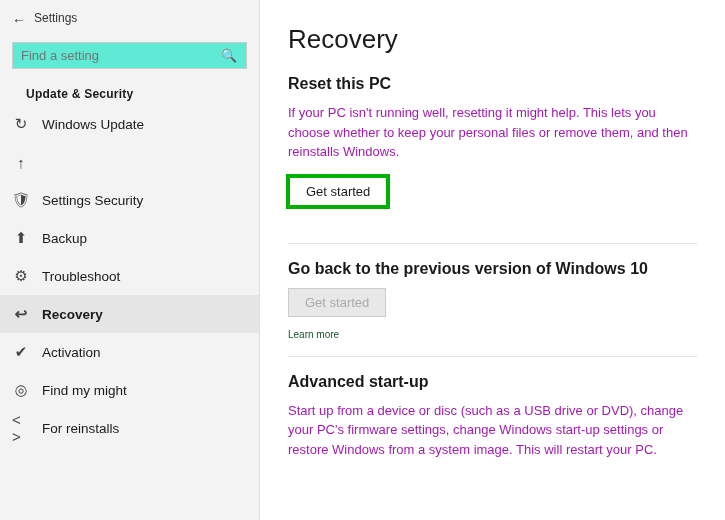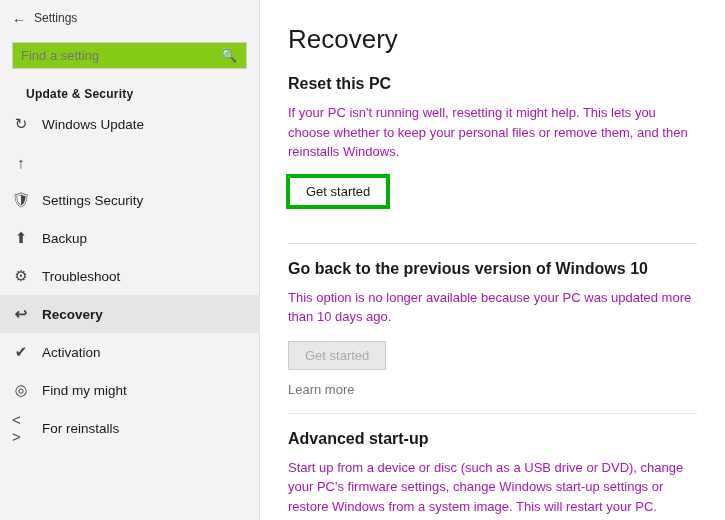--- a/index.html
+++ b/index.html
@@ -41,21 +41,21 @@
       font-size: 12px;
       color: #333;
       font-weight: 400;
     }
 
     .search-box {
       margin: 6px 12px 10px 12px;
       display: flex;
       align-items: center;
       border: 1px solid #ccc;
-      background: #84cc16;
+      background: #5eead4;
       padding: 5px 8px;
       gap: 6px;
     }
 
     .search-box input {
       border: none;
       outline: none;
       font-size: 13px;
       flex: 1;
       background: transparent;
@@ -156,22 +156,22 @@
       margin-bottom: 12px;
     }
 
     .divider {
       border: none;
       border-top: 1px solid #e0e0e0;
       margin: 16px 0;
     }
 
     .learn-more {
-      color: #737373;
-      font-size: 13px;
+      color: #14532d;
+      font-size: 10px;
       cursor: pointer;
       text-decoration: none;
       display: block;
       margin-bottom: 16px;
     }
   </style>
 </head>
 <body>
 
 <div class="sidebar">
@@ -233,21 +233,20 @@
 
   
   <div class="section-title">Reset this PC</div>
   <div class="section-desc">If your PC isn't running well, resetting it might help. This lets you choose whether to keep your personal files or remove them, and then reinstalls Windows.</div>
   <button class="btn-primary">Get started</button>
 
   <hr class="divider">
 
   
   <div class="section-title">Go back to the previous version of Windows 10</div>
-  <div class="section-desc">This option is no longer available because your PC was updated more than 10 days ago.</div>
   <button class="btn-disabled" disabled="">Get started</button>
 
   <a class="learn-more">Learn more</a>
 
   <hr class="divider">
 
   
   <div class="section-title">Advanced start-up</div>
   <div class="section-desc">Start up from a device or disc (such as a USB drive or DVD), change your PC's firmware settings, change Windows start-up settings or restore Windows from a system image. This will restart your PC.</div>
   

